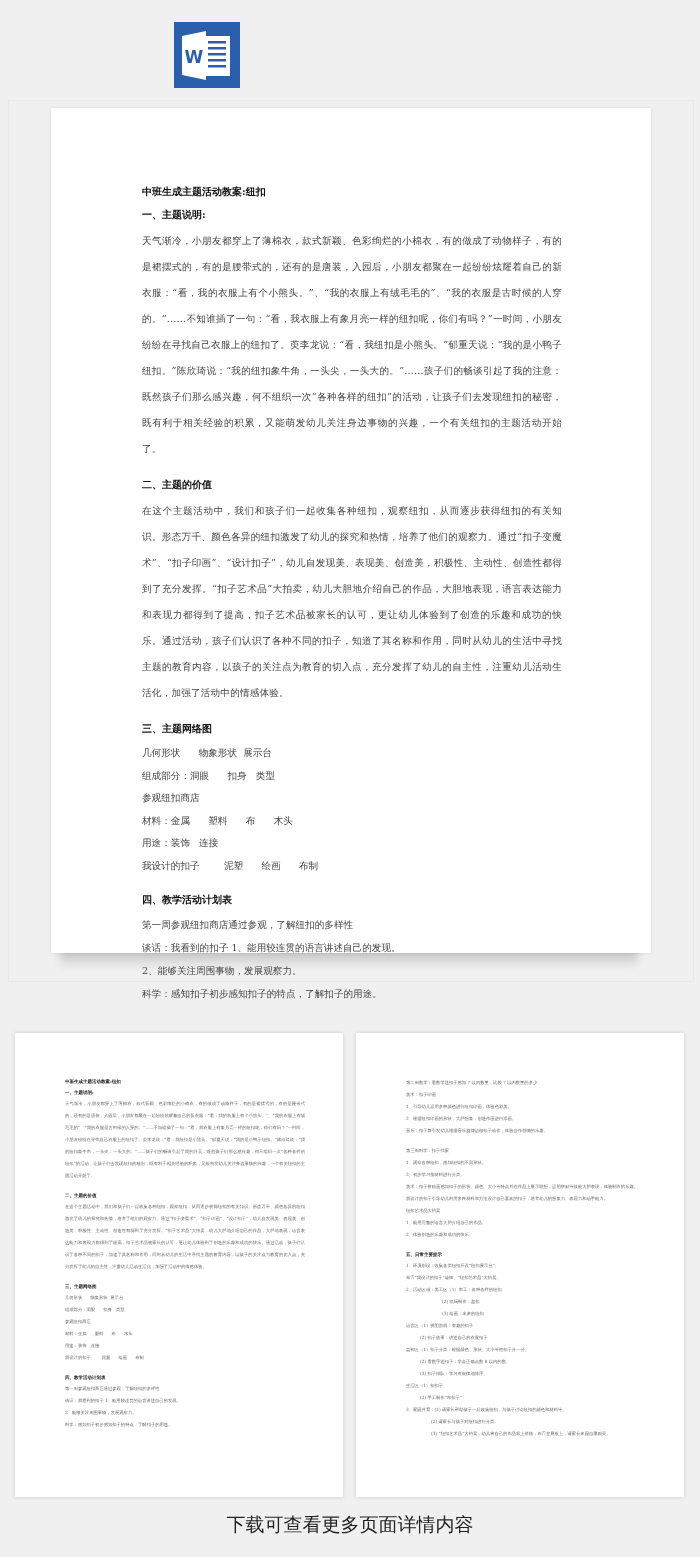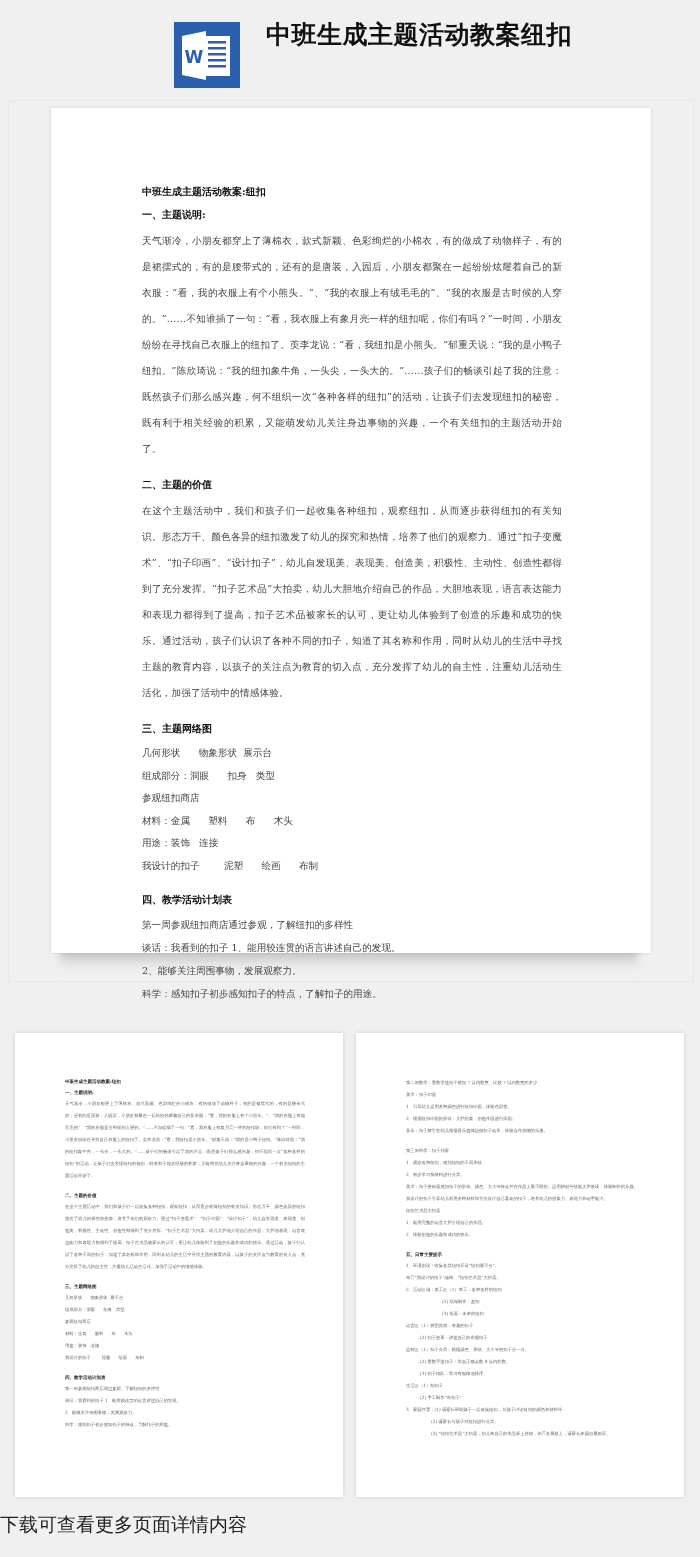--- a/index.html
+++ b/index.html
@@ -46,21 +46,21 @@
   }
   .thumb-left { left: 15px; }
   .thumb-right { left: 356px; }
   .thumb-content { position: absolute; left: 50px; top: 44px; width: 240px; color: #555; }
   .t-title { font-size: 4.5px; font-weight: bold; color: #222; line-height: 10px; }
   .t-head { font-size: 4.5px; font-weight: bold; color: #222; line-height: 11px; }
   .t-para { font-size: 4.3px; line-height: 12px; color: #666; text-align: justify; }
   .t-line { font-size: 4.3px; line-height: 12px; color: #666; white-space: pre; }
   .t-gap { height: 8px; }
   .footer-text {
-    position: absolute; left: 0; top: 1512px; width: 700px; text-align: left;
+    position: absolute; left: 0; top: 1512px; width: 700px; text-align: center;
     font-family: "DejaVu Sans", "Liberation Sans", sans-serif;
     font-size: 19px; color: #222;
   }
 </style>
 </head>
 <body>
 
 <div class="header">
   <div class="word-icon">
     <svg width="66" height="66" viewBox="0 0 66 66">
@@ -68,21 +68,20 @@
       <rect x="30" y="14" width="26" height="40" fill="#fff"></rect>
       <rect x="34" y="19" width="18" height="2.5" fill="#2b5eab"></rect>
       <rect x="34" y="25" width="18" height="2.5" fill="#2b5eab"></rect>
       <rect x="34" y="31" width="18" height="2.5" fill="#2b5eab"></rect>
       <rect x="34" y="37" width="18" height="2.5" fill="#2b5eab"></rect>
       <rect x="34" y="43" width="18" height="2.5" fill="#2b5eab"></rect>
       <polygon points="8,14 32,9 32,58 8,53" fill="#fff"></polygon>
       <text x="20" y="41" text-anchor="middle" font-family="DejaVu Sans, sans-serif" font-weight="bold" font-size="17" fill="#2b5eab">W</text>
     </svg>
   </div>
-  <div class="header-title">中班生成主题活动教案纽扣</div>
 </div>
 
 <div class="main-page-wrap"></div>
 <div class="main-shadow"></div>
 
 <div class="main-page">
   <div class="doc">
     <div class="doc-title">中班生成主题活动教案:纽扣</div>
 
     <div class="sec-heading">一、主题说明:</div>

